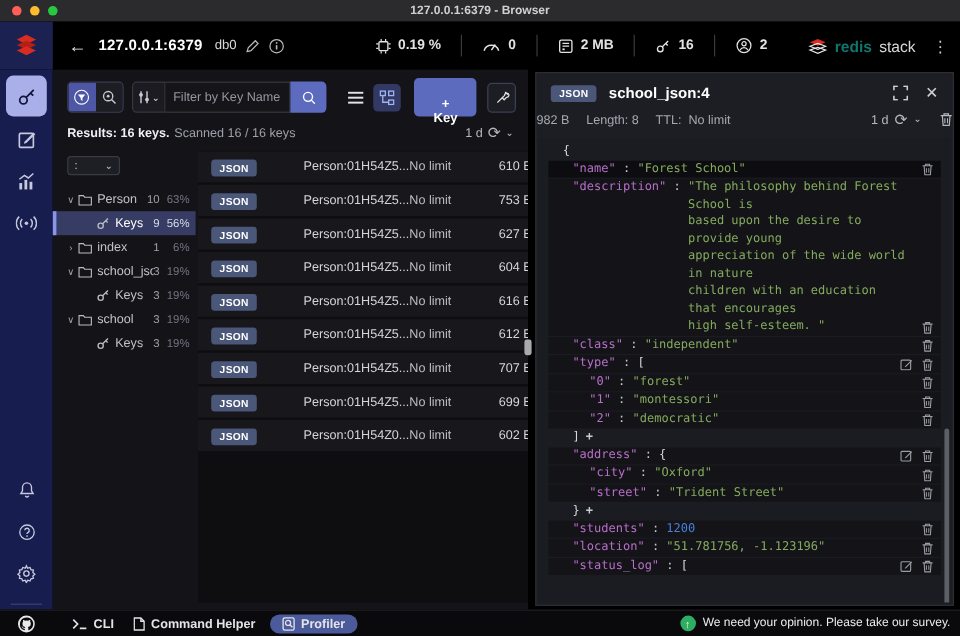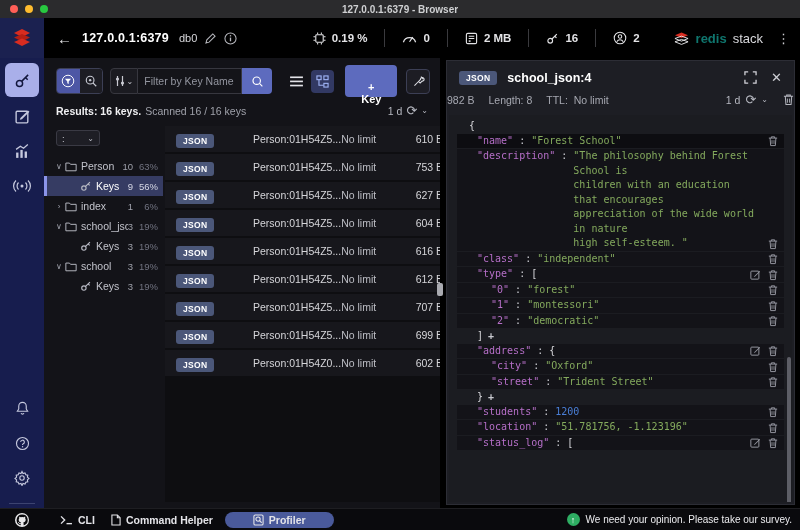--- a/index.html
+++ b/index.html
@@ -119,21 +119,21 @@
   .j-actions { position:absolute; right:6px; bottom:1px; display:flex; gap:7px; color:#9b9da6; }
   .j-vlines { display:flex; flex-direction:column; }
   .j-scroll { position:absolute; right:1px; top:4px; bottom:4px; width:4px; }
   .j-thumb { position:absolute; right:0; top:238px; width:4px; height:175px; background:#5d5e66; border-radius:2px; }
 
   
   .bottombar { left:0; top:508px; width:800px; height:22px; background:#0a0a0d;
     border-top:1px solid #1e1e22; display:flex; align-items:center; }
   .bb-item { display:flex; align-items:center; gap:5px; color:#e4e4e8; font-size:10.5px;
     font-weight:bold; margin-left:16px; }
-  .bb-item.pill { background:#4a5a9b; border-radius:10px; padding:2px 28px; margin-left:12px; }
+  .bb-item.pill { background:#4a5a9b; border-radius:10px; padding:2px 10px; margin-left:12px; }
   .survey { margin-left:auto; display:flex; align-items:center; gap:6px; margin-right:8px;
     color:#ececef; font-size:10px; }
   .survey-dot { width:13px; height:13px; border-radius:50%; background:#2eae63; color:#fff;
     display:flex; align-items:center; justify-content:center; font-size:9px; font-weight:bold; }
   svg { display:block; }
 </style>
 </head>
 <body>
 
 <div class="abs titlebar">
@@ -552,22 +552,23 @@
               <path d="M4.8 6 v4.5 M7.2 6 v4.5" stroke="currentColor" stroke-width="1"></path>
             </svg>
           </span>
         </div>
       </div>
       <div class="j-row band" style="padding-left: 20px;">
         <span class="j-key">"description"</span>
         <span class="j-colon"> : </span>
         <div class="j-vlines">
           <span class="j-str">"The philosophy behind Forest School is</span>
+          <span class="j-str">based upon the desire to provide young</span>
+          <span class="j-str">appreciation of the wide world in nature</span>
           <span class="j-str">children with an education that encourages</span>
-          <span class="j-str">appreciation of the wide world in nature</span>
           <span class="j-str">high self-esteem. "</span>
         </div>
         <div class="j-actions">
           <span style="display: inline-flex;">
             <svg width="10" height="12" viewBox="0 0 12 14">
               <path d="M1 3.5 h10 M4 3.5 V2 h4 v1.5 M2.5 3.5 l.7 9 h5.6 l.7-9" fill="none" stroke="currentColor" stroke-width="1.1"></path>
               <path d="M4.8 6 v4.5 M7.2 6 v4.5" stroke="currentColor" stroke-width="1"></path>
             </svg>
           </span>
         </div>

